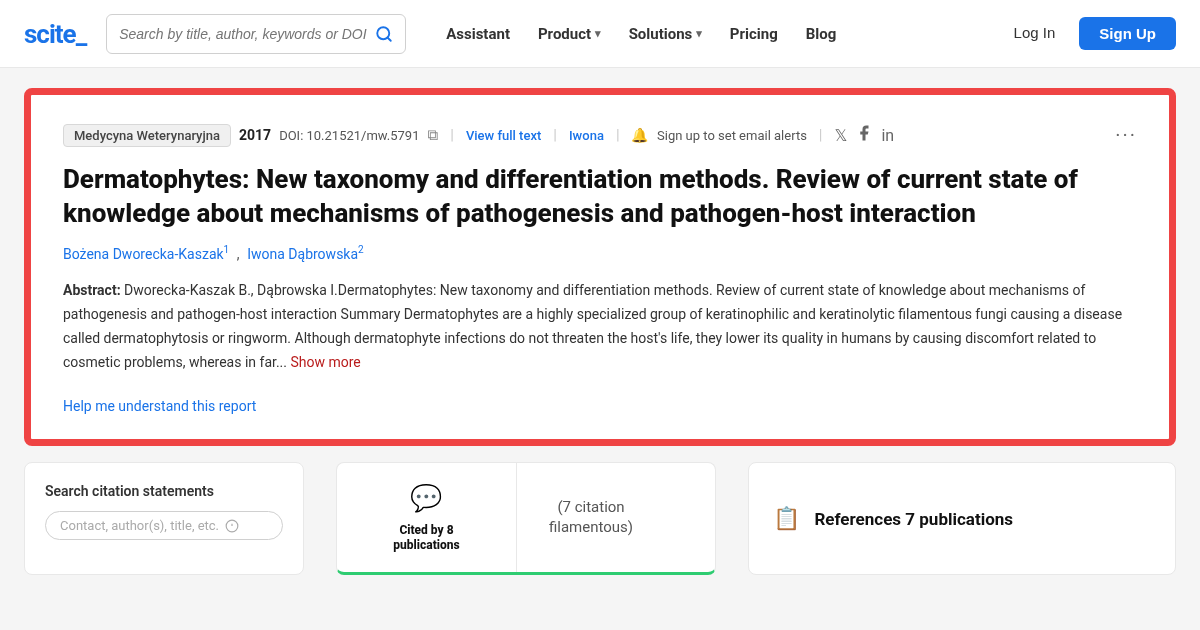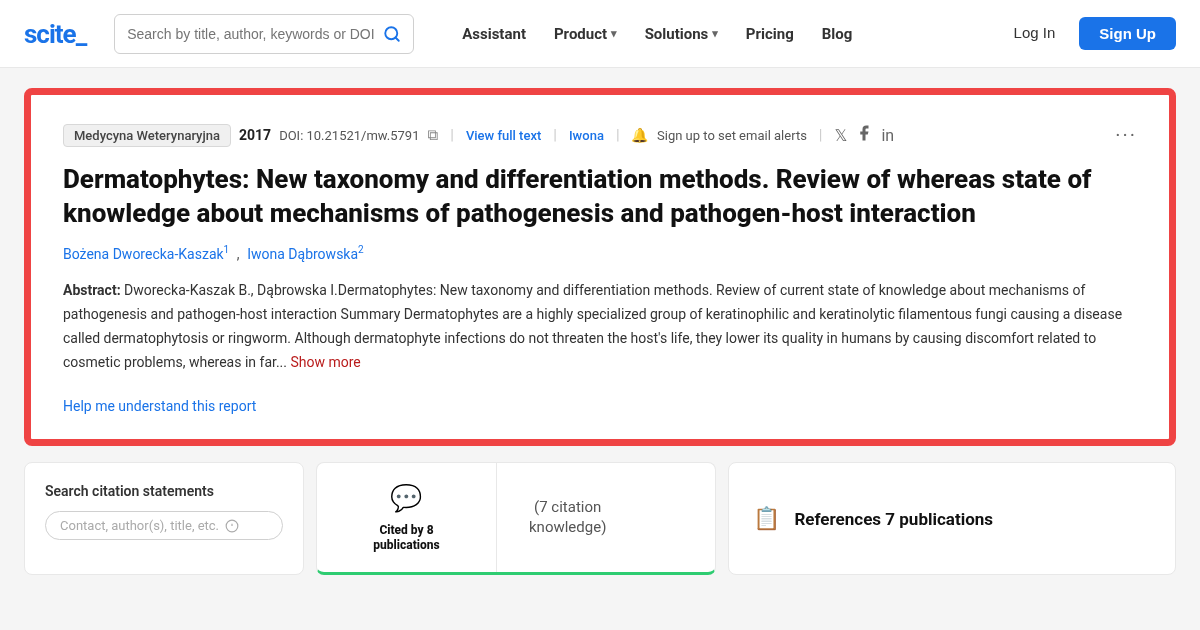--- a/index.html
+++ b/index.html
@@ -6,21 +6,21 @@
     body { font-family: -apple-system, BlinkMacSystemFont, 'Segoe UI', Roboto, sans-serif; background: #f5f5f5; color: #222; font-size: 15px; }
 
     
     .navbar {
       background: #fff;
       border-bottom: 1px solid #e8e8e8;
       display: flex;
       align-items: center;
       padding: 4px 24px;
       height: 68px;
-      gap: 12px;
+      gap: 4px;
     }
     .logo {
       font-size: 26px;
       font-weight: 700;
       color: #1a1a1a;
       margin-right: 16px;
       letter-spacing: -1px;
     }
     .logo span { color: #1a73e8; }
     .search-bar {
@@ -33,20 +33,21 @@
       width: 300px;
       background: #fff;
       margin-right: 24px;
     }
     .search-bar input {
       border: none;
       outline: none;
       font-size: 14px;
       width: 100%;
       color: #555;
+      font-style: italic;
     }
     .search-icon-svg { color: #1a73e8; flex-shrink: 0; margin-left: 6px; }
     .nav-links { display: flex; align-items: center; gap: 4px; flex: 1; }
     .nav-item {
       display: flex; align-items: center; gap: 4px;
       padding: 6px 12px; cursor: pointer; font-size: 15px; font-weight: 700; color: #333;
       border-radius: 4px;
     }
     .nav-chevron { font-size: 11px; color: #666; }
     .nav-right { display: flex; align-items: flex-start; gap: 8px; margin-left: auto; }
@@ -85,21 +86,21 @@
     .author-link { color: #1a73e8; font-size: 14px; text-decoration: none; }
     .author-sup { font-size: 10px; vertical-align: super; }
     .author-sep { color: #555; margin: 0 4px; font-size: 14px; }
 
     .abstract-text { font-size: 14px; line-height: 1.7; color: #333; margin-bottom: 16px; }
     .abstract-text strong { font-weight: 700; }
     .show-more { color: #b91c1c; font-size: 14px; text-decoration: none; cursor: pointer; }
     .help-link { color: #1a73e8; font-size: 14px; text-decoration: none; display: inline-block; margin-top: 8px; }
 
     
-    .bottom-panels { display: flex; gap: 12px; justify-content: space-between; }
+    .bottom-panels { display: flex; gap: 32px; justify-content: space-between; }
     .panel-search {
       background: #fff; border: 1px solid #e8e8e8; border-radius: 8px;
       padding: 20px; width: 280px; flex-shrink: 0;
     }
     .panel-search-title { font-size: 14px; font-weight: 600; color: #333; margin-bottom: 12px; }
     .panel-search-input {
       display: flex; align-items: center; border: 1px solid #d0d0d0; border-radius: 20px;
       padding: 6px 14px; font-size: 13px; color: #aaa; gap: 6px;
     }
     .panel-search-input span { color: #aaa; font-size: 13px; }
@@ -194,21 +195,21 @@
           <svg width="18" height="18" viewBox="0 0 24 24" fill="#666">
               <path d="M18 2h-3a5 5 0 0 0-5 5v3H7v4h3v8h4v-8h3l1-4h-4V7a1 1 0 0 1 1-1h3z"></path>
             </svg>
         </span>
         <span class="social-icon">in</span>
       </div>
       <div class="more-btn">···</div>
     </div>
 
     
-    <h1 class="paper-title">Dermatophytes: New taxonomy and differentiation methods. Review of whereas state of knowledge about mechanisms of pathogenesis and pathogen-host interaction</h1>
+    <h1 class="paper-title">Dermatophytes: New taxonomy and differentiation methods. Review of current state of knowledge about mechanisms of pathogenesis and pathogen-host interaction</h1>
 
     
     <div class="paper-authors">
       <a class="author-link">
         <span>Bożena Dworecka-Kaszak</span><sup class="author-sup">1</sup>
       </a>
       <span class="author-sep">,</span>
       <a class="author-link">
         <span>Iwona Dąbrowska</span><sup class="author-sup">2</sup>
       </a>
@@ -239,21 +240,21 @@
     </div>
 
     <div class="panel-cited">
       <div class="cited-main">
         <span class="cited-icon">💬</span>
         <span class="cited-label">Cited by 8<br>publications</span>
       </div>
       <div class="cited-statements">
         <span class="stmt-count">
           <span>(7 citation</span><br>
-          <span>knowledge)</span>
+          <span>filamentous)</span>
         </span>
       </div>
     </div>
 
     <div class="panel-refs">
       <span class="refs-icon">📋</span>
       <span class="refs-label">References 7 publications</span>
     </div>
 
   </div>

